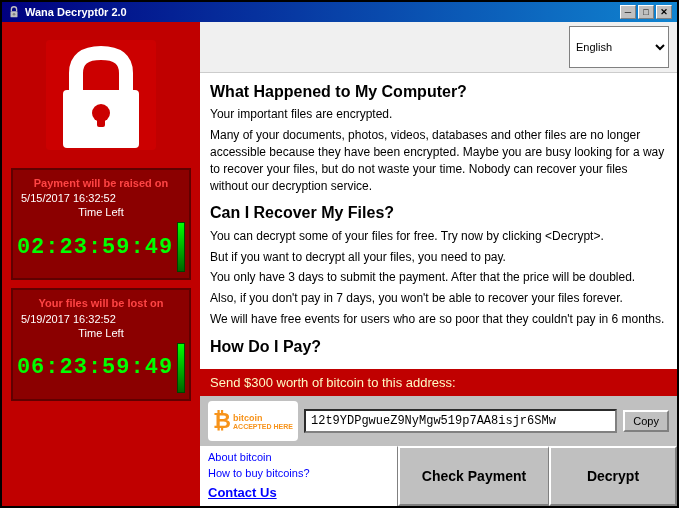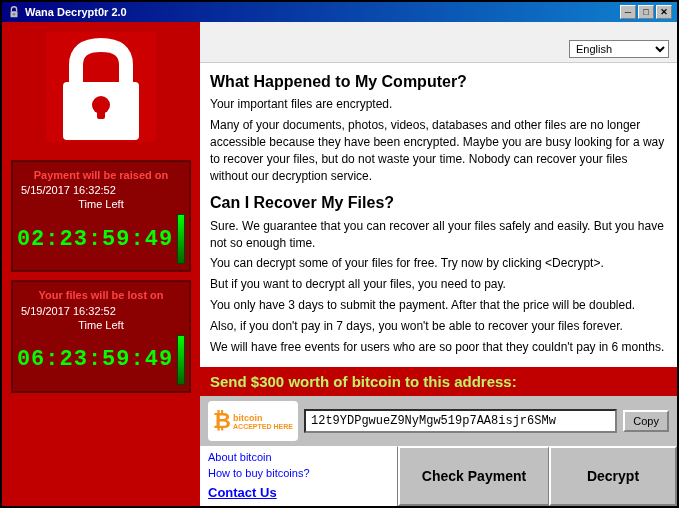--- a/index.html
+++ b/index.html
@@ -74,20 +74,21 @@
       overflow: hidden;
     }
 
     
     .left-panel {
       width: 198px;
       background: #c00000;
       display: flex;
       flex-direction: column;
       align-items: center;
+      padding: 8px;
       flex-shrink: 0;
     }
 
     .lock-icon-container {
       width: 140px;
       height: 130px;
       background: #c00000;
       display: flex;
       align-items: center;
       justify-content: center;
@@ -172,24 +173,23 @@
       display: flex;
       justify-content: flex-end;
       align-items: center;
       gap: 4px;
       flex-shrink: 0;
     }
 
     .lang-select {
       width: 100px;
       font-size: 11px;
-      padding: 1px 2px;
+      padding: 13px 2px;
       border: 1px solid #808080;
       background: white;
-      margin-top: 14px;
     }
 
     
     .text-content {
       flex: 1;
       padding: 8px 10px;
       overflow-y: scroll;
       font-size: 12px;
       line-height: 1.4;
       color: #000;
@@ -215,23 +215,23 @@
 
     .bitcoin-section {
       background: #c00000;
       padding: 6px 10px;
       display: flex;
       align-items: center;
       gap: 8px;
     }
 
     .bitcoin-label {
-      color: #bef264;
-      font-size: 15px;
-      font-weight: bold;
+      color: #fef9c3;
+      font-size: 13px;
+      font-weight: normal;
       flex-shrink: 0;
     }
 
     .bitcoin-logo {
       flex-shrink: 0;
       width: 90px;
       height: 40px;
       background: #fff;
       border-radius: 4px;
       display: flex;
@@ -407,21 +407,20 @@
           <option>English</option>
         </select>
       </div>
 
       <div class="text-content">
         <h2>What Happened to My Computer?</h2>
         <p>Your important files are encrypted.</p>
         <p>Many of your documents, photos, videos, databases and other files are no longer accessible because they have been encrypted. Maybe you are busy looking for a way to recover your files, but do not waste your time. Nobody can recover your files without our decryption service.</p>
 
         <h2>Can I Recover My Files?</h2>
-        <p>Sure. We guarantee that you can recover all your files safely and easily. But you have not so enough time.</p>
         <p>You can decrypt some of your files for free. Try now by clicking &lt;Decrypt&gt;.</p>
         <p>But if you want to decrypt all your files, you need to pay.</p>
         <p>You only have 3 days to submit the payment. After that the price will be doubled.</p>
         <p>Also, if you don't pay in 7 days, you won't be able to recover your files forever.</p>
         <p>We will have free events for users who are so poor that they couldn't pay in 6 months.</p>
 
         <h2>How Do I Pay?</h2>
 
       </div>
 

